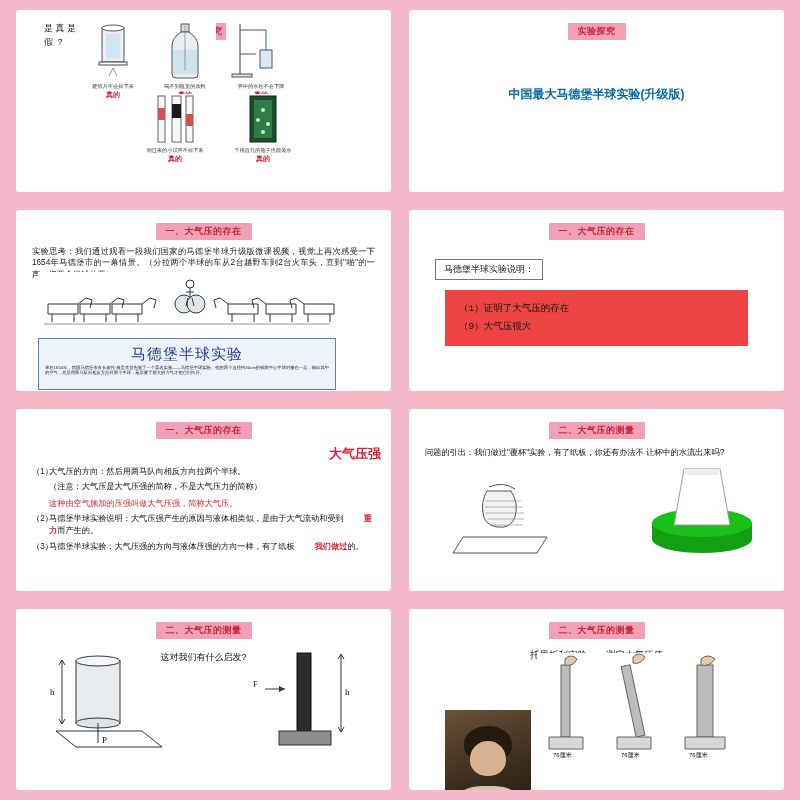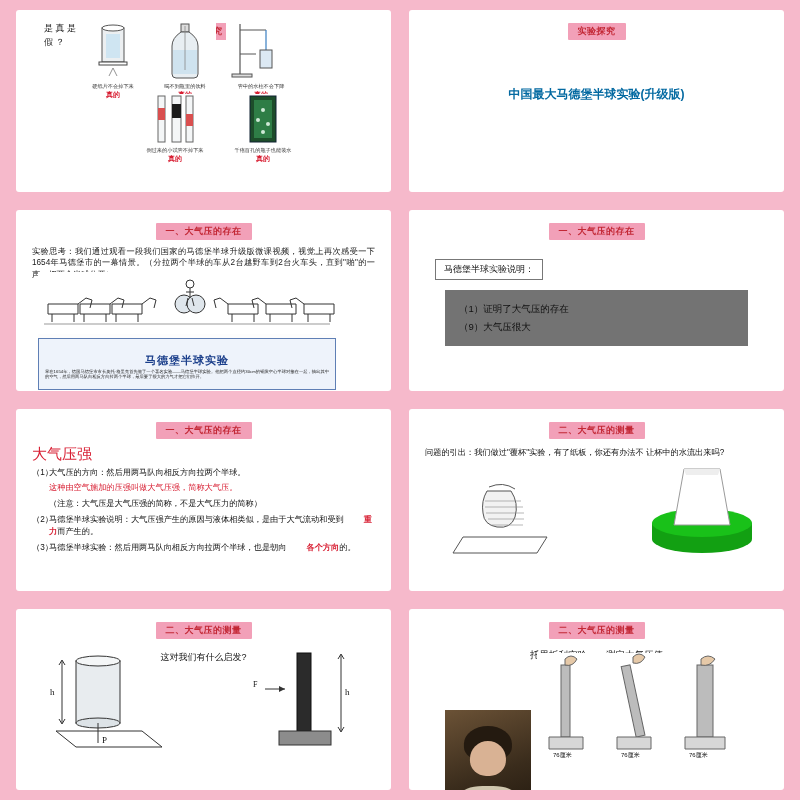--- a/index.html
+++ b/index.html
@@ -73,26 +73,26 @@
     position: absolute; left: 0; right: 0; top: 76px;
     text-align: center; font-size: 12px; color: #0369a1; font-weight: bold;
   }
 
   
   .note-box {
     border: 1px solid #777; padding: 3px 8px; display: inline-block;
     font-size: 9px; color: #111;
   }
   .pink-panel {
-    background: #737373; margin: 10px 26px 12px 26px; padding: 10px 14px;
-    font-size: 9.5px; color: #111; line-height: 1.9;
-  }
-
-  
-  .s5-head { font-size: 15px; font-weight: normal; color: #d81f33; margin: 6px 0 3px 6px; }
+    background: #ef4444; margin: 10px 26px 12px 26px; padding: 10px 14px;
+    font-size: 9.5px; color: #111; line-height: 1.9; font-family: Liberation Mono, monospace;
+  }
+
+  
+  .s5-head { font-size: 13px; font-weight: bold; color: #d81f33; margin: 6px 0 3px 6px; text-align: right; }
   .s5-list { margin: 0 6px 0 6px; font-size: 8.2px; line-height: 1.5; color: #111; }
   .s5-list .li { margin-bottom: 3px; display: flex; }
   .s5-list .num { width: 17px; flex: 0 0 17px; }
   .s5-list .txt { flex: 1; }
   .indent { margin-left: 17px; }
 
   
   .s6-q { font-size: 8.2px; color: #111; margin: 8px 6px 0 6px; line-height: 1.5; }
 
   
@@ -127,21 +127,21 @@
 
   
   .horses-wrap {
     position: absolute; left: 22px; top: 62px; width: 298px; height: 118px;
     background: #fdfdfd;
   }
   .horse-caption-box {
     position: absolute; left: 22px; top: 128px; width: 298px; height: 52px;
     border: 1px solid #5f7fb5; background: #eef3fb;
   }
-  .hc-title { text-align: center; color: #1b3f8b; font-weight: bold; font-size: 11px; margin-top: 14px; letter-spacing: 1px;}
+  .hc-title { text-align: center; color: #1b3f8b; font-weight: normal; font-size: 15px; margin-top: 6px; letter-spacing: 1px;}
   .hc-text { font-size: 4.3px; color: #222; line-height: 1.35; padding: 1px 6px 0 6px; text-align: justify; }
 
   .green-cup { }
 </style>
 </head>
 <body>
 
 <div class="page">
   <div class="grid">
 
@@ -310,34 +310,34 @@
       </div>
       <div class="s5-head">大气压强</div>
       <div class="s5-list">
 
         <div class="li">
           <span class="num">（1）</span>
           <span class="txt">
             <span>大气压的方向：</span><span>然后用两马队向相反方向拉两个半球。</span>
           </span>
         </div>
+        <div class="indent" style="margin-bottom:4px;">（注意：大气压是大气压强的简称，不是大气压力的简称）</div>
         <div class="indent red" style="margin-bottom:3px;">这种由空气施加的压强叫做大气压强，简称大气压。</div>
-        <div class="indent" style="margin-bottom:4px;">（注意：大气压是大气压强的简称，不是大气压力的简称）</div>
 
         <div class="li">
           <span class="num">（2）</span>
           <span class="txt">
             <span>马德堡半球实验说明：</span><span>大气压强产生的原因与液体相类似，是由于大气流动和受到</span><span class="red-b">重力</span><span>而产生的。</span>
           </span>
         </div>
 
         <div class="li" style="margin-top:4px;">
           <span class="num">（3）</span>
           <span class="txt">
-            <span>马德堡半球实验：</span><span>然后用两马队向相反方向拉两个半球，也是朝向</span><span class="red-b">各个方向</span><span>的。</span>
+            <span>马德堡半球实验：</span><span>大气压强的方向与液体压强的方向一样，有了纸板</span><span class="red-b">我们做过</span><span>的。</span>
           </span>
         </div>
 
       </div>
     </div>
 
     <div class="slide">
       <div class="chip-wrap">
         <span class="chip">二、大气压的测量</span>
       </div>

